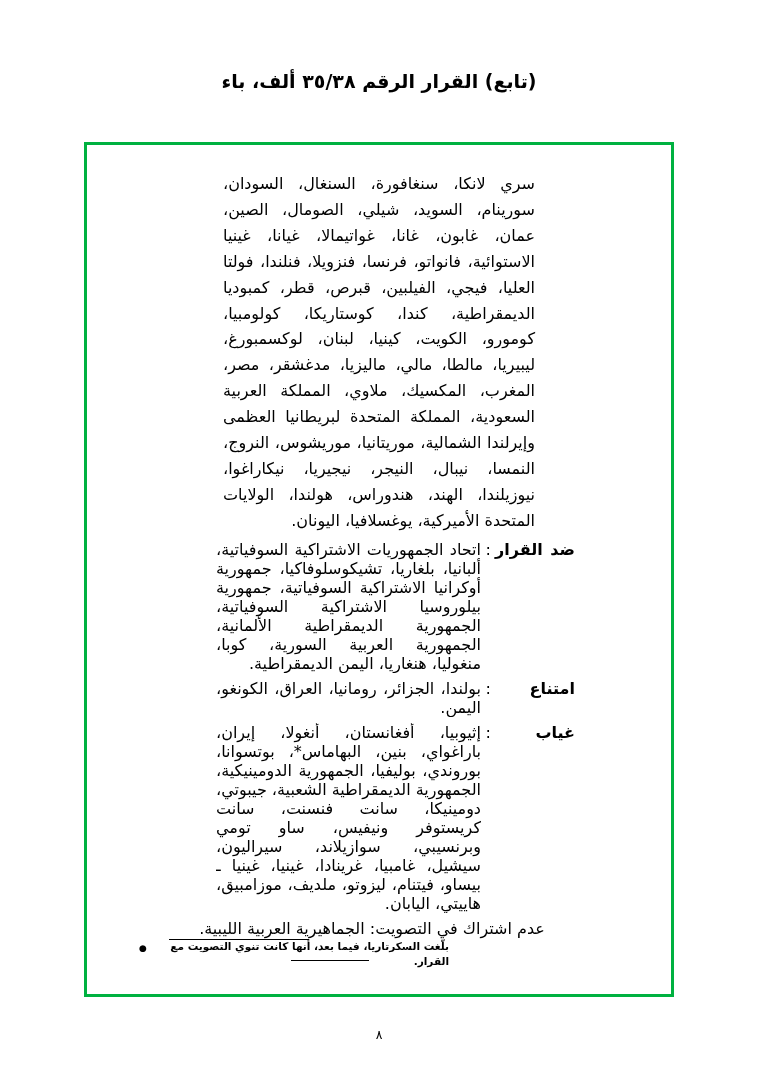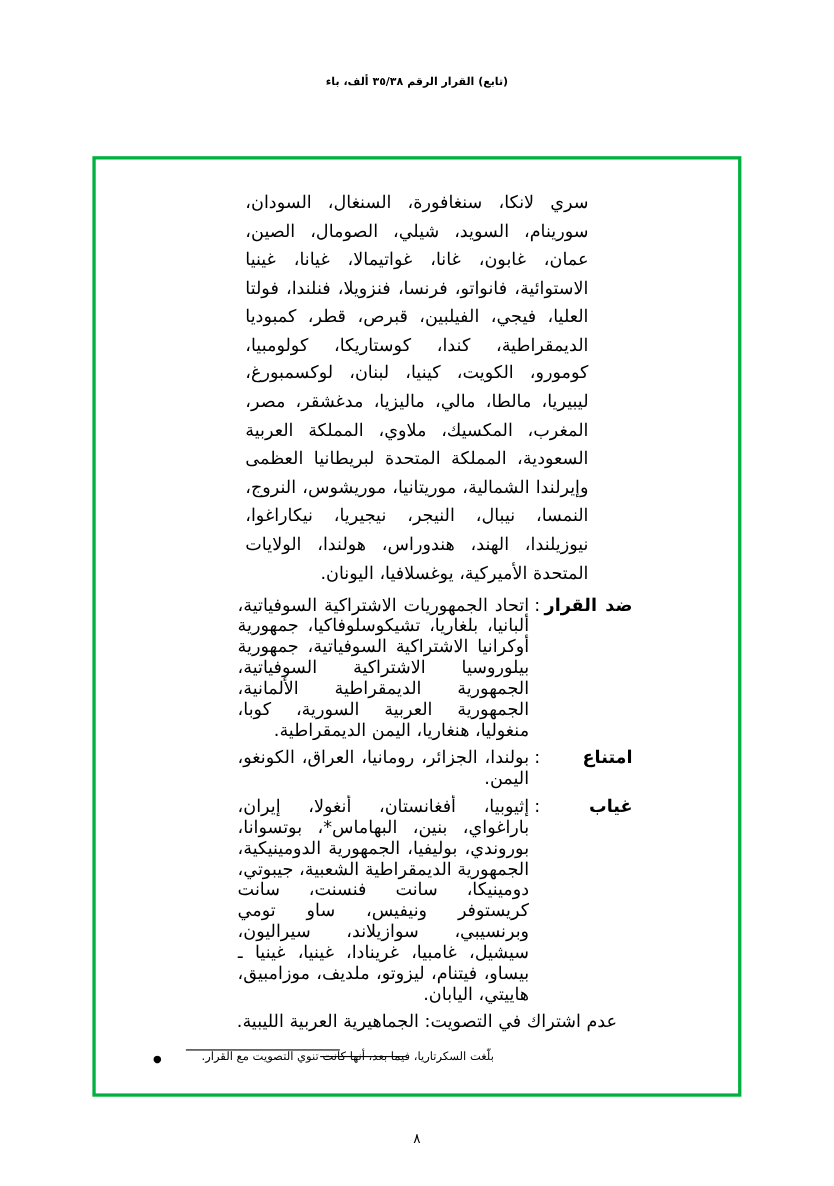--- a/index.html
+++ b/index.html
@@ -19,21 +19,21 @@
     width: 758px;
     height: 1078px;
     position: relative;
     box-sizing: border-box;
   }
   .header {
     text-align: center;
     padding-top: 68px;
   }
   .header-title {
-    font-size: 10px;
+    font-size: 19px;
     font-weight: bold;
     letter-spacing: 0px;
     line-height: 1.4;
   }
   .header-source {
     font-size: 10.5px;
     font-weight: bold;
     margin-top: 9px;
     line-height: 1.4;
   }
@@ -97,21 +97,21 @@
     display: block;
     text-align: justify;
     text-align-last: right;
     margin-left: 33px;
   }
   .final-line {
     width: 392px;
     margin-right: auto;
     margin-left: auto;
     margin-top: 6px;
-    text-align: right;
+    text-align: center;
     padding-right: 14px;
     box-sizing: border-box;
   }
   .rule-short {
     width: 78px;
     border-top: 1px solid #000;
     margin: 22px auto 8px 182px;
     height: 0;
   }
   .footnote-rule {
@@ -132,20 +132,21 @@
   }
   .footnote .bullet {
     float: left;
     font-size: 9px;
     padding-top: 3px;
   }
   .footnote .fn-text {
     display: block;
     padding-left: 22px;
     padding-right: 170px;
+    font-weight: bold;
   }
   .page-number {
     position: absolute;
     bottom: 36px;
     left: 0;
     right: 0;
     text-align: center;
     font-size: 12.5px;
   }
 </style>

